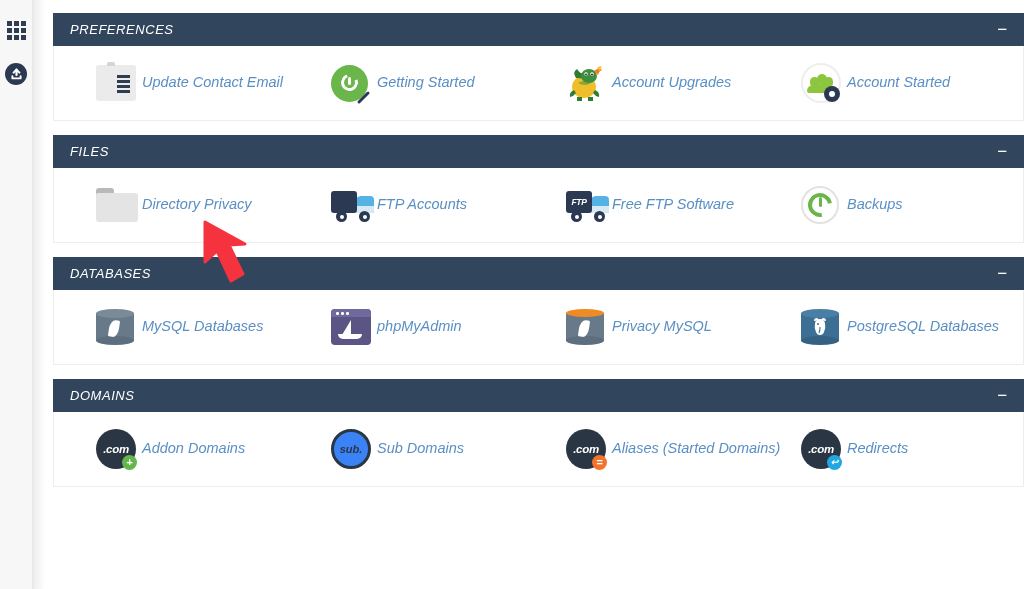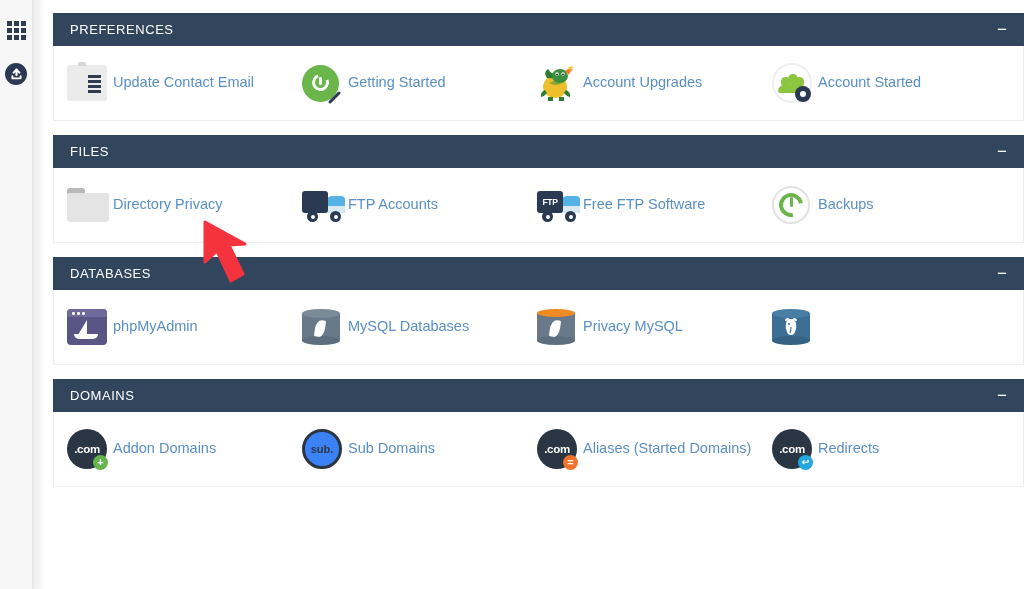--- a/index.html
+++ b/index.html
@@ -2,21 +2,21 @@
 <html><head>
 <meta charset="utf-8">
 <style>
   * { box-sizing: border-box; margin: 0; padding: 0; }
   html, body {
     width: 1024px; height: 589px;
     font-family: "Liberation Sans", sans-serif;
     background: #ffffff;
     overflow: hidden;
   }
-  #app { position: relative; width: 1024px; height: 573px; display: flex; background:#fff; }
+  #app { position: relative; width: 1024px; height: 573px; display: flex; background:#fff;font-style:italic; }
 
   
   #sidebar {
     width: 33px; height: 589px;
     background: #f7f7f7;
     border-right: 1px solid #e6e6e6;
     display: flex; flex-direction: column; align-items: center;
     padding-top: 8px;
     flex: 0 0 33px;
   }
@@ -54,21 +54,21 @@
   }
   .collapse-btn {
     color: #ffffff; font-size: 17px; line-height: 10px;
     display:flex; align-items:center; justify-content:center;
     width: 16px; height: 16px; cursor: pointer; font-weight: 300;
   }
   .panel-body {
     background: #fff;
     border: 1px solid #eceeef; border-top: none;
     padding: 12px 0 12px 0;
-    display: flex; flex-wrap: wrap;
+    display: flex; flex-wrap: wrap; justify-content: flex-end;
   }
   .tile {
     width: 235px;
     height: 50px;
     display: flex; align-items: center;
     padding-left: 13px;
     cursor: pointer;
     text-decoration: none;
   }
   .tile-ico { width: 46px; height: 44px; position: relative; flex: 0 0 46px; display:flex; align-items:center; justify-content:flex-start;}
@@ -349,43 +349,43 @@
 
     <div class="panel">
       <div class="panel-head">
         <span class="panel-title">DATABASES</span>
         <span class="collapse-btn">−</span>
       </div>
       <div class="panel-body">
 
         <div class="tile">
           <span class="tile-ico">
-            <span class="ico-pma">
-              <span class="bar">
-                  <i style="left:5px"></i>
-                  <i style="left:10px"></i>
-                  <i style="left:15px"></i>
-                </span>
-              <span class="sail"></span>
-                <span class="hull"></span>
-            </span>
-          </span>
-          <span class="tile-label">phpMyAdmin</span>
-        </div>
-
-        <div class="tile">
-          <span class="tile-ico">
             <span class="ico-cyl">
                 <span class="mid"></span>
                 <span class="bot"></span>
                 <span class="top"></span>
                 <span class="dolphin"></span>
               </span>
           </span>
           <span class="tile-label">MySQL Databases</span>
+        </div>
+
+        <div class="tile">
+          <span class="tile-ico">
+            <span class="ico-pma">
+              <span class="bar">
+                  <i style="left:5px"></i>
+                  <i style="left:10px"></i>
+                  <i style="left:15px"></i>
+                </span>
+              <span class="sail"></span>
+                <span class="hull"></span>
+            </span>
+          </span>
+          <span class="tile-label">phpMyAdmin</span>
         </div>
 
         <div class="tile">
           <span class="tile-ico">
             <span class="ico-cyl orange">
                 <span class="mid"></span>
                 <span class="bot"></span>
                 <span class="top"></span>
                 <span class="dolphin"></span>
               </span>
@@ -400,20 +400,21 @@
                 <span class="bot"></span>
                 <span class="top"></span>
               <svg class="eleph" viewBox="0 0 16 18" aria-hidden="true">
                 <path d="M3 5 q1 -4 5 -4 q4 0 5 4 q1 5 -1 9 q-1 3 -4 3 q-3 0 -4 -3 q-2 -4 -1 -9" fill="#fff"></path>
                 <path d="M6 2 q-2 -2 -3 0 M10 2 q2 -2 3 0" stroke="#fff" stroke-width="2" fill="none" stroke-linecap="round"></path>
                 <circle cx="6" cy="6" r="1" fill="#3d6f95"></circle>
                 <path d="M8 9 q0 4 -1 6" stroke="#3d6f95" stroke-width="1.1" fill="none"></path>
               </svg>
             </span>
           </span>
+          <span class="tile-label">PostgreSQL Databases</span>
         </div>
 
       </div>
     </div>
 
     <div class="panel">
       <div class="panel-head">
         <span class="panel-title">DOMAINS</span>
         <span class="collapse-btn">−</span>
       </div>

